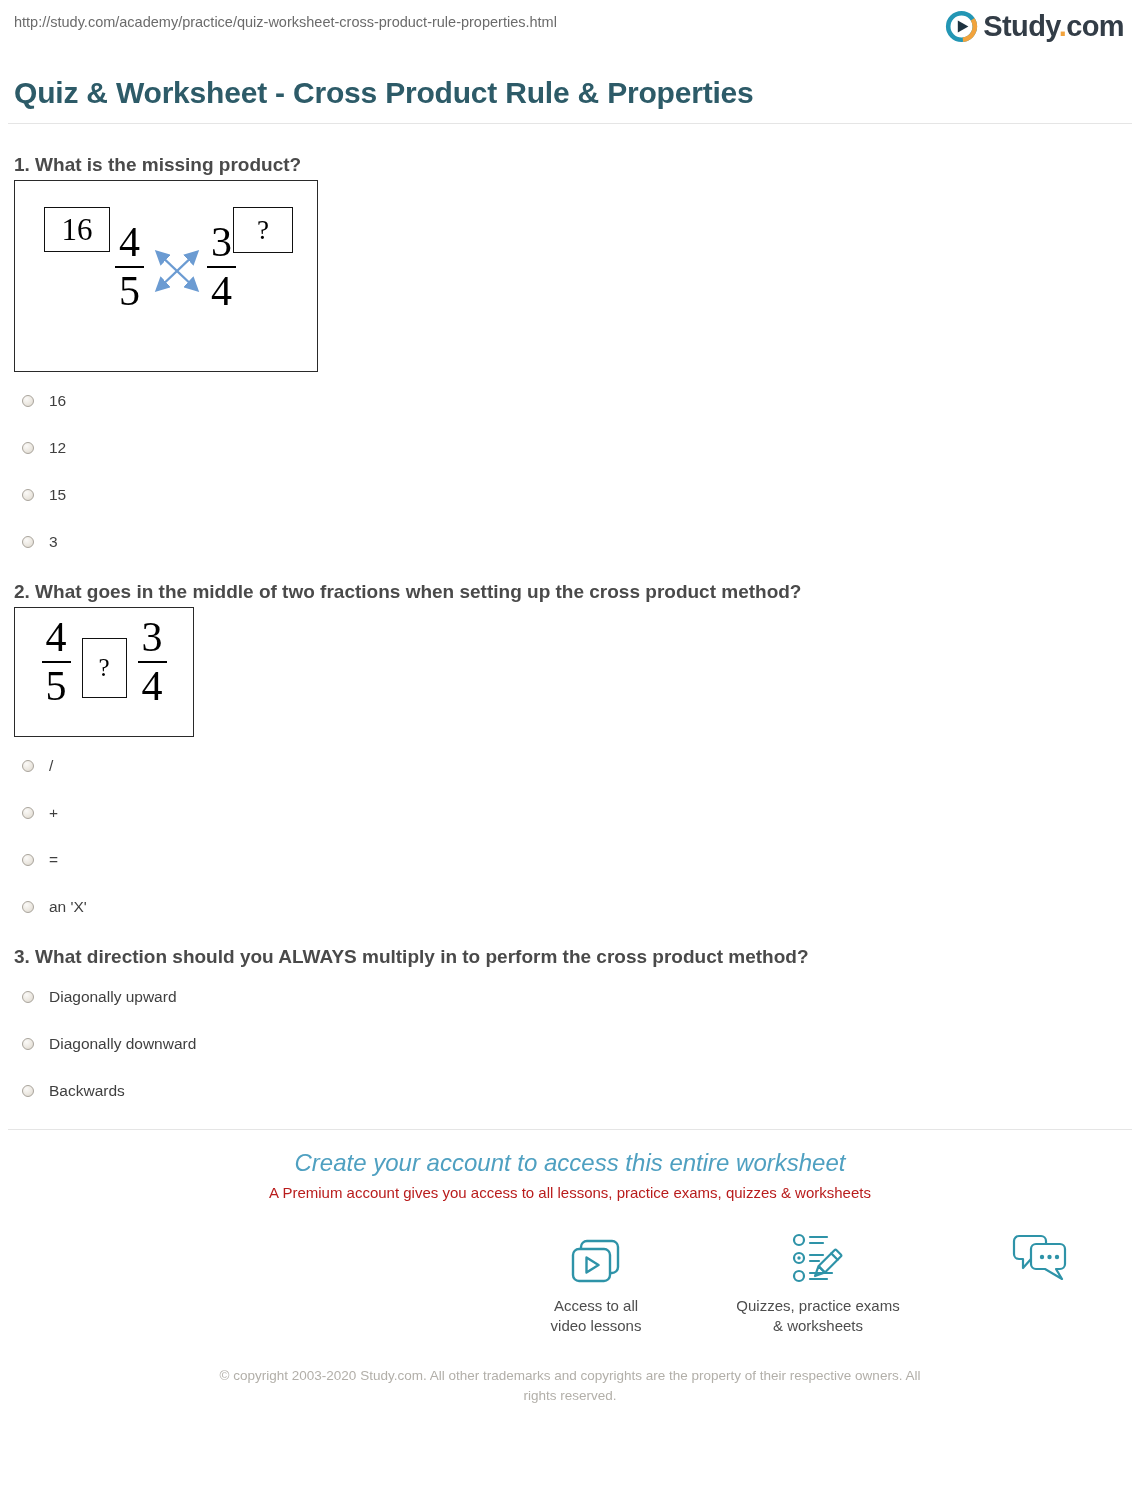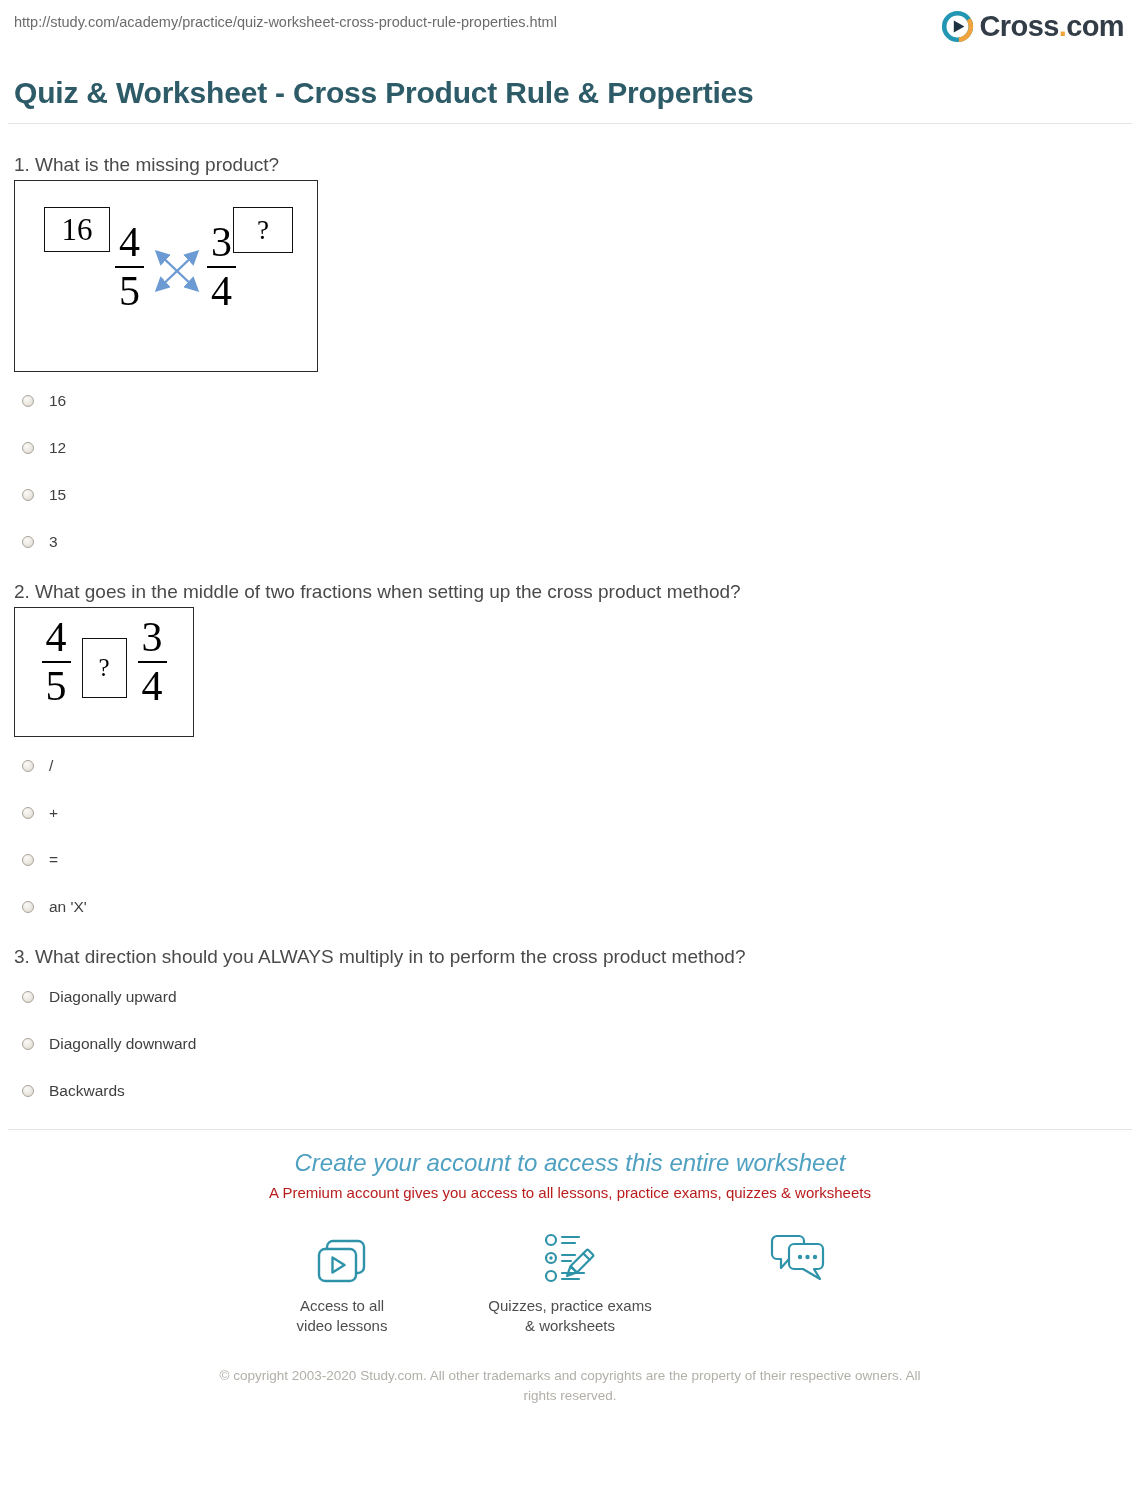--- a/index.html
+++ b/index.html
@@ -13,21 +13,21 @@
   .topbar { display:flex; justify-content:space-between; align-items:flex-start; padding:10px 16px 0 14px;text-align:center; }
   .url { font-size:14.5px; color:#6b6b6b; font-weight:400; padding-top:4px; }
   .logo { display:flex; align-items:center; gap:5px; cursor:pointer; }
   .logo-text { font-size:29px; font-weight:700; color:#333d47; letter-spacing:-0.6px; line-height:1; }
   .logo-text .dot { color:#f2a33c; }
   
   .title { margin:33px 14px 0 14px; font-size:30px; font-weight:700; color:#2d5b68; letter-spacing:-0.2px; }
   .rule { border:none; border-top:1px solid #e5e5e5; margin:13px 8px 0 8px; height:0; }
   
   .content { padding:0 14px; }
-  .q-label { margin-top:30px; font-size:19px; font-weight:400; color:#4a4a4a; }
+  .q-label { margin-top:30px; font-size:19px; font-weight:700; color:#4a4a4a; }
   .figure { border:1px solid #2a2a2a; background:#fff; margin-top:4px; position:relative; }
   .fig1 { width:304px; height:192px; }
   .fig2 { width:180px; height:130px; }
   .frac { display:flex; flex-direction:column; align-items:center;
           font-family:"Liberation Serif","DejaVu Serif",serif; font-size:42px; line-height:0.95; color:#000; }
   .frac .num { padding:0 4px 3px 4px; }
   .frac .bar { width:100%; height:0; border-top:2.5px solid #000; }
   .frac .den { padding:4px 4px 0 4px; }
   .prod-box { position:absolute; border:1.5px solid #111; display:flex; align-items:center; justify-content:center;
               font-family:"Liberation Serif","DejaVu Serif",serif; color:#000; background:#fff; }
@@ -41,41 +41,41 @@
              justify-content:center; font-family:"Liberation Serif","DejaVu Serif",serif; font-size:25px; color:#000; }
   .options { margin-top:20px; }
   .opt { display:flex; align-items:center; gap:15px; margin:0 0 29px 8px; min-height:15px; cursor:pointer; }
   .radio { flex:0 0 auto; width:12px; height:12px; border-radius:50%; border:1px solid #a9a49c;
            background:radial-gradient(circle at 35% 30%, #fbfaf8 0%, #ece8e1 55%, #d9d4ca 100%); }
   .opt-label { font-size:15.5px; color:#3f3f3f; }
   
   .cta { text-align:center; }
   .cta-heading { margin-top:19px; font-size:24px; font-weight:400; color:#4fa0c1;font-style:italic; }
   .cta-sub { margin-top:7px; font-size:15px; color:#b91c1c; }
-  .features { display:flex; justify-content:center; gap:28px; margin-top:27px; }
+  .features { display:flex; justify-content:flex-end; gap:22px; margin-top:27px; }
   .feature { width:200px; text-align:center; }
   .feature .icon-wrap { height:58px; display:flex; align-items:flex-end; justify-content:center; }
   .feature-label { margin-top:10px; font-size:15px; line-height:1.35; color:#4d4d4d; }
   .copyright { margin:29px auto 0 auto; max-width:730px; text-align:center;
                font-size:13.5px; line-height:1.55; color:#b2afa9; }
 </style>
 </head>
 <body>
 
 <div class="page">
 
   <div class="topbar">
     <div class="url">http://study.com/academy/practice/quiz-worksheet-cross-product-rule-properties.html</div>
     <div class="logo">
       <svg width="33" height="33" viewBox="0 0 36 36">
         <circle cx="18" cy="18" r="14.5" fill="#fff" stroke="#2396b4" stroke-width="5"></circle>
         <path d="M30.2 10.1 A14.5 14.5 0 0 1 19.5 32.4" fill="none" stroke="#f2a33c" stroke-width="5"></path>
         <path d="M14 11.5 L25.5 18 L14 24.5 Z" fill="#1d3240"></path>
       </svg>
-      <div class="logo-text"><span>Cross</span><span class="dot">.</span><span>com</span></div>
+      <div class="logo-text"><span>Study</span><span class="dot">.</span><span>com</span></div>
     </div>
   </div>
 
   <h1 class="title">Quiz &amp; Worksheet - Cross Product Rule &amp; Properties</h1>
   <div class="rule"></div>
 
   <div class="content">
 
     <div class="q-label">1. What is the missing product?</div>
     <div class="figure fig1">

